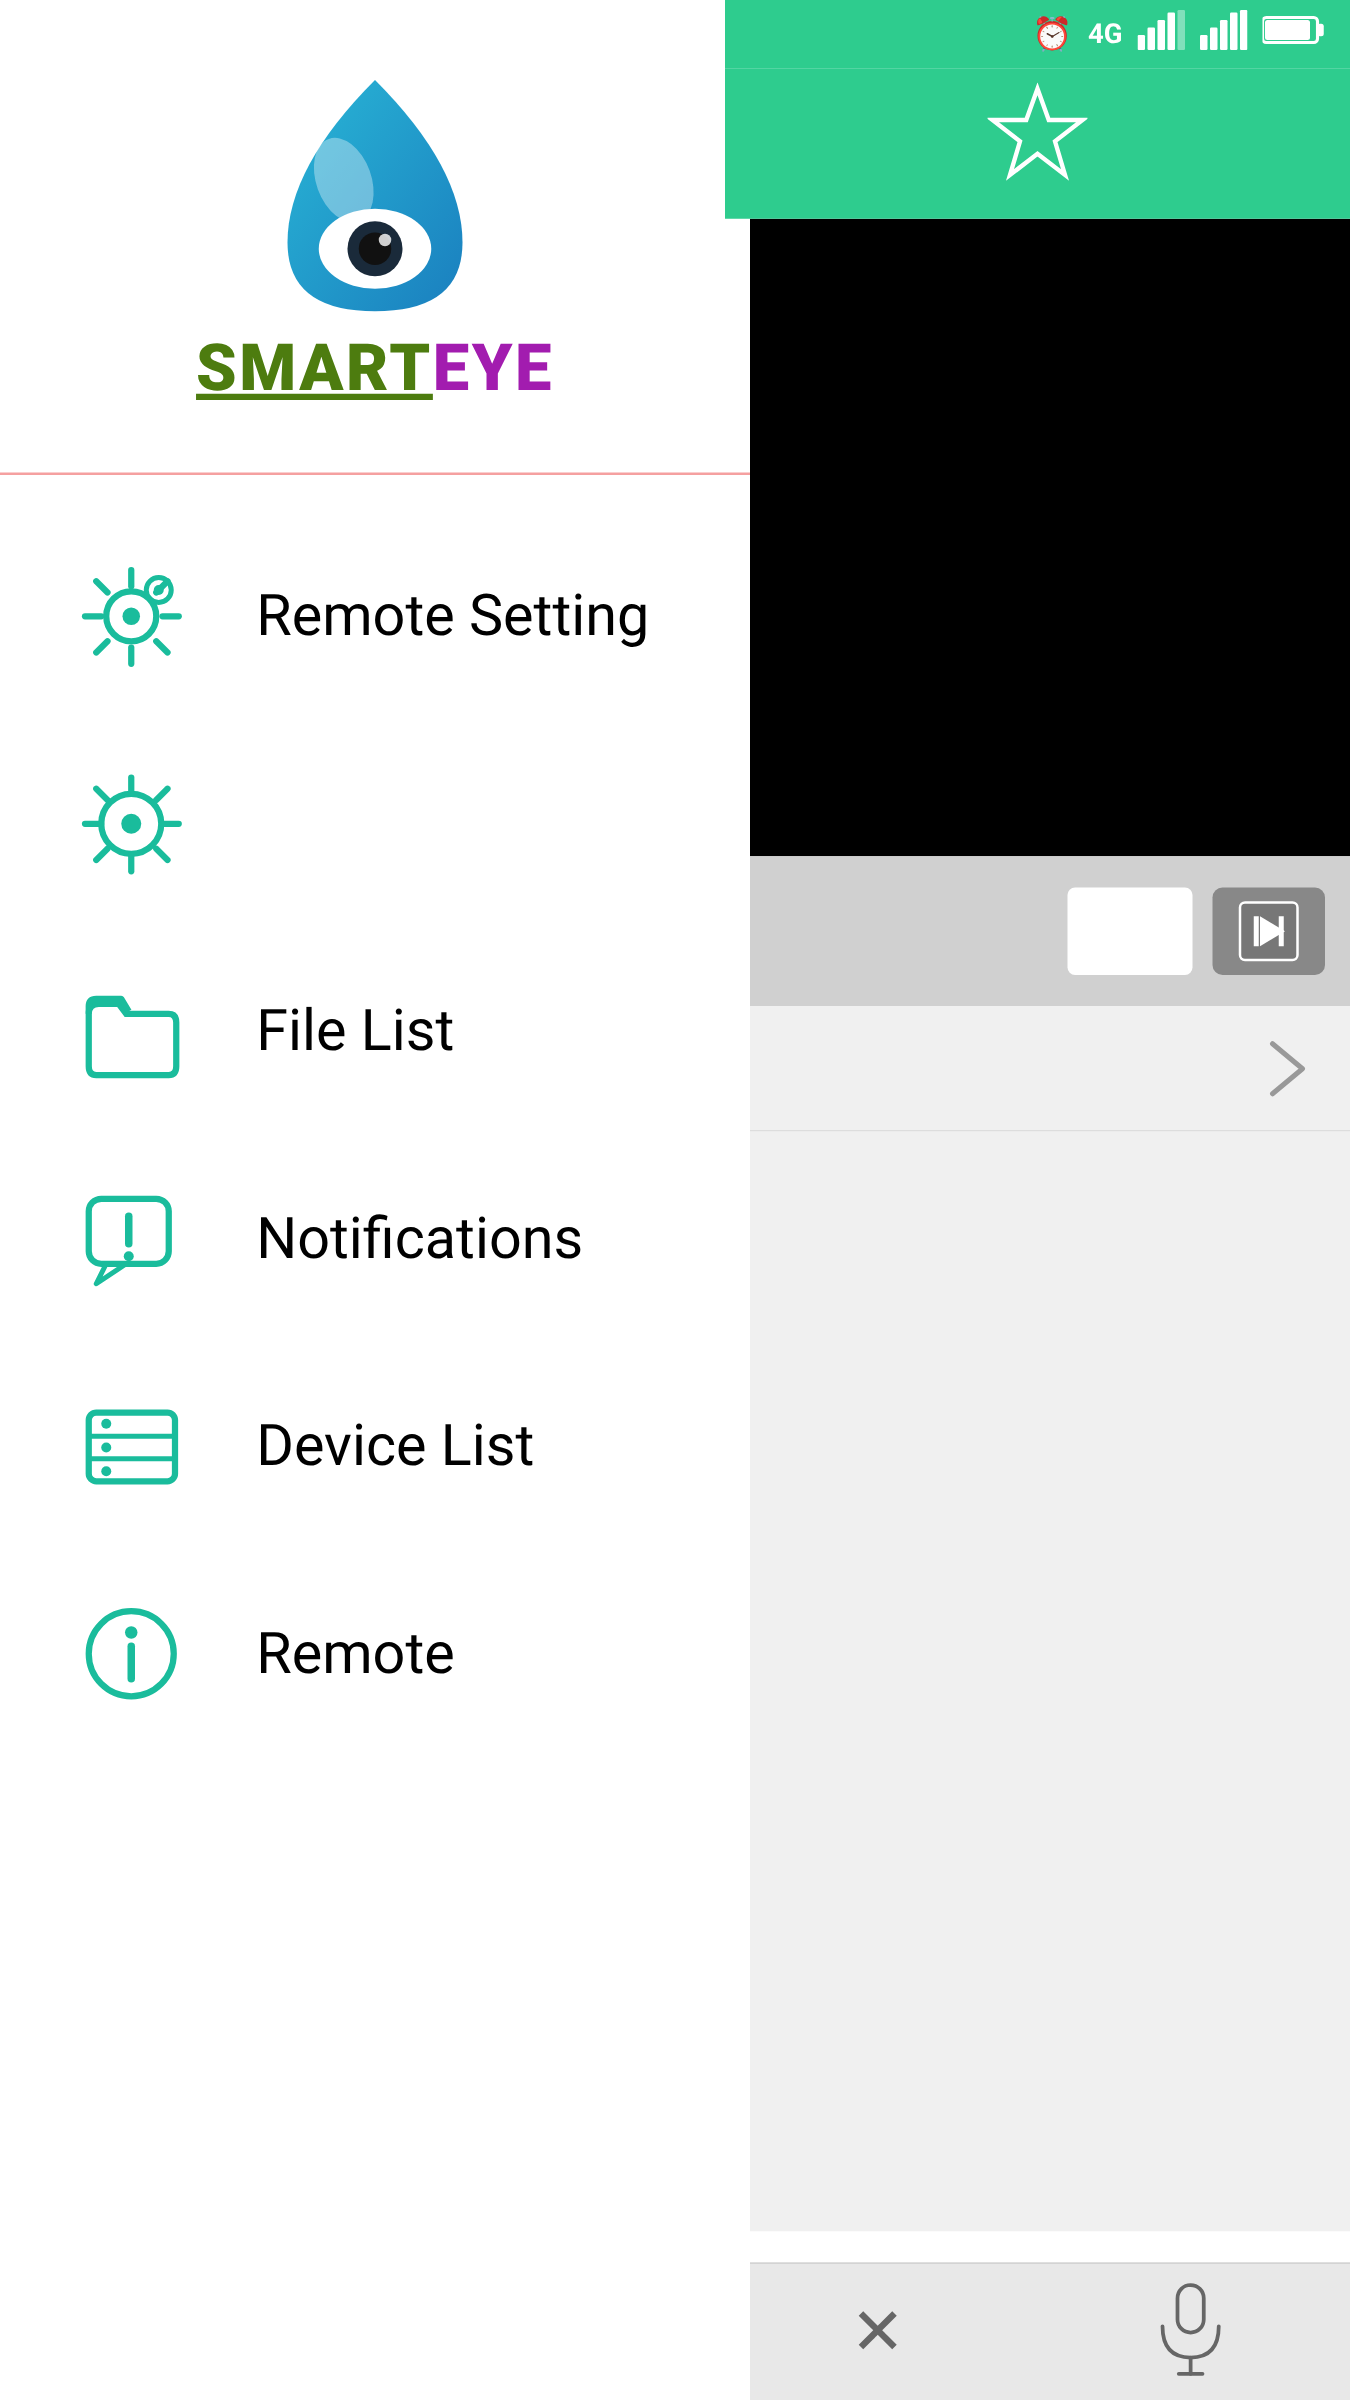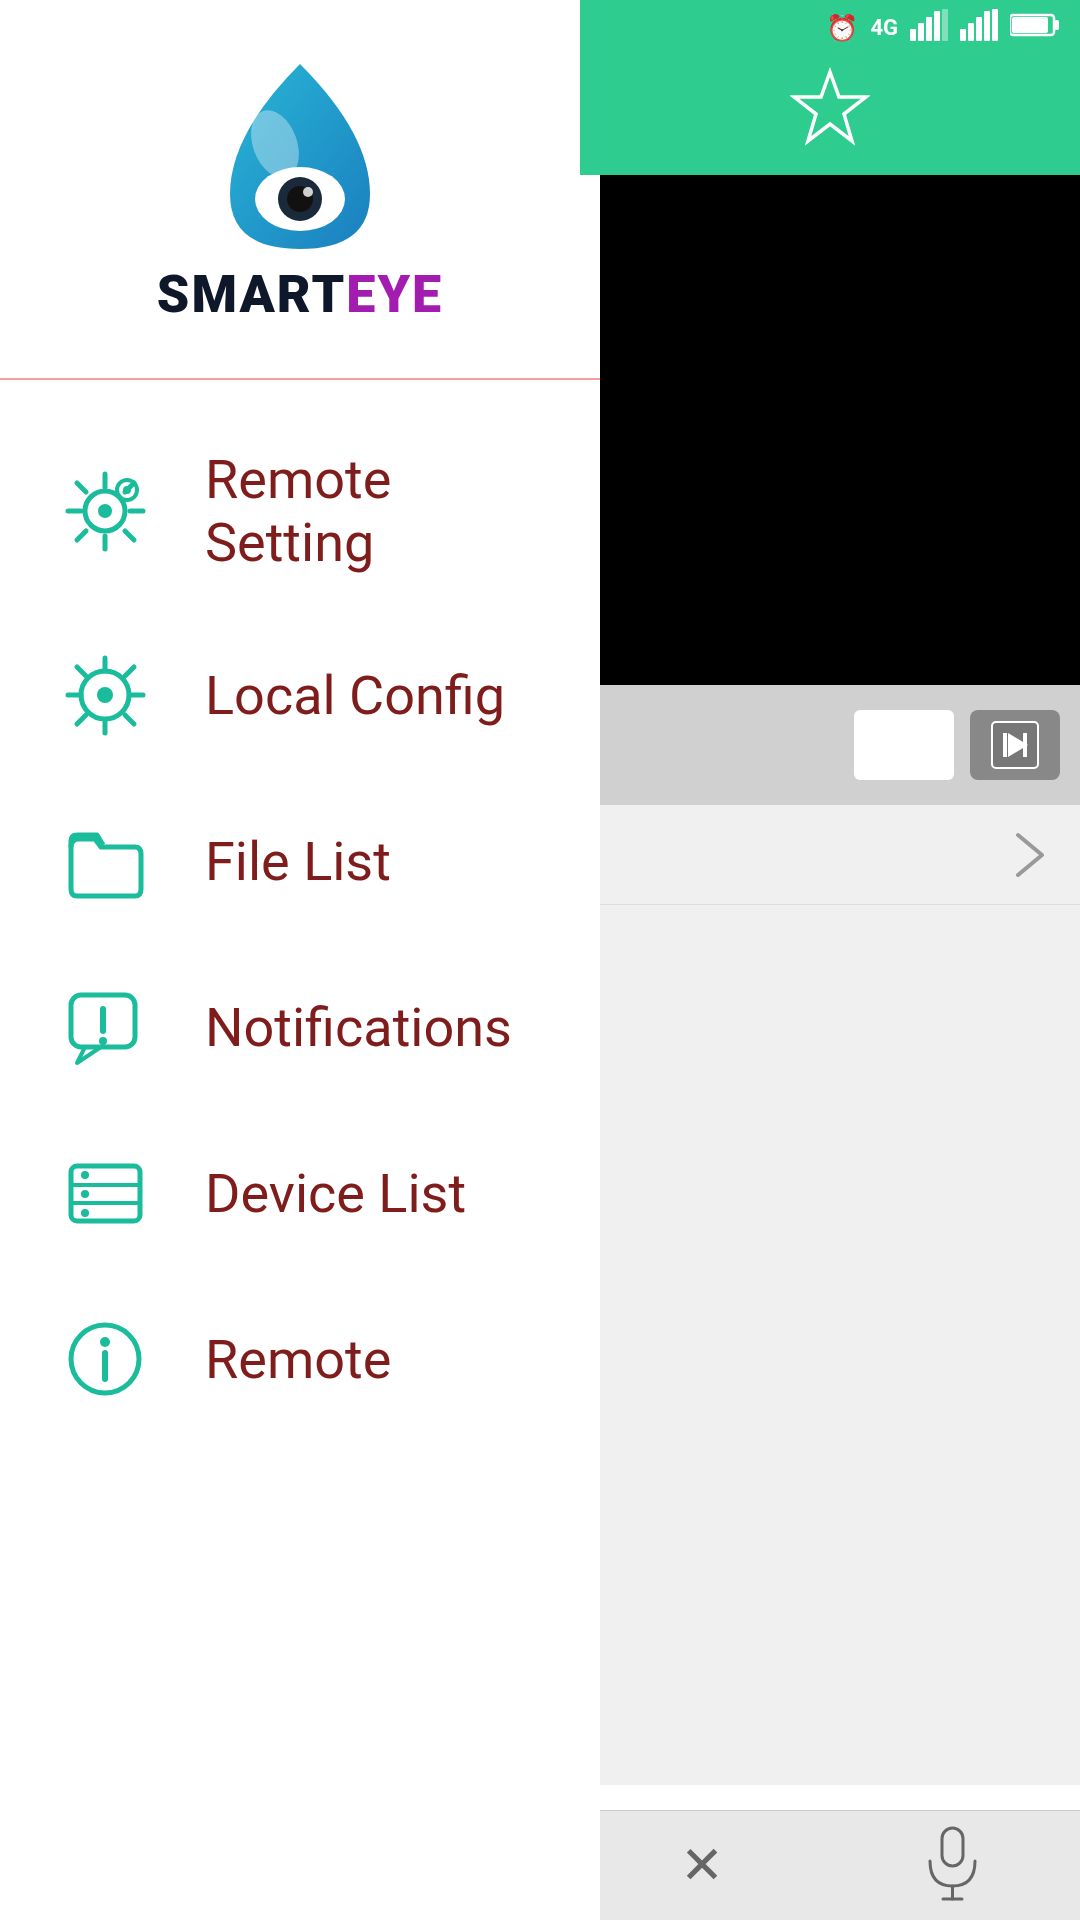--- a/index.html
+++ b/index.html
@@ -172,21 +172,22 @@
     }
 
     .logo-text {
       font-size: 52px;
       font-weight: 900;
       letter-spacing: 2px;
       margin-top: -10px;
     }
 
     .logo-text-smart {
-      color: #0f172a;
+      color: #4d7c0f;
+      text-decoration: underline;
     }
 
     .logo-text-eye {
       color: #a21caf;
     }
 
     
     .menu-list {
       padding: 30px 0;
       list-style: none;
@@ -203,22 +204,22 @@
     .menu-icon {
       width: 90px;
       height: 90px;
       display: flex;
       align-items: center;
       justify-content: center;
       flex-shrink: 0;
     }
 
     .menu-label {
-      font-size: 54px;
-      color: #7f1d1d;
+      font-size: 46px;
+      color: #000000;
       font-weight: 400;
     }
 
     
     .icon-svg {
       width: 85px;
       height: 85px;
     }
   </style>
 </head>
@@ -365,21 +366,20 @@
             <line x1="42" y1="67" x2="42" y2="80"></line>
             <line x1="5" y1="42" x2="18" y2="42"></line>
             <line x1="67" y1="42" x2="80" y2="42"></line>
             <line x1="14" y1="14" x2="23" y2="23"></line>
             <line x1="62" y1="62" x2="71" y2="71"></line>
             <line x1="71" y1="14" x2="62" y2="23"></line>
             <line x1="23" y1="62" x2="14" y2="71"></line>
           </g>
         </svg>
       </div>
-      <span class="menu-label">Local Config</span>
     </li>
 
     <li class="menu-item">
       <div class="menu-icon">
         <svg class="icon-svg" viewBox="0 0 85 85" fill="none">
 
           <path d="M8 28 Q8 20 16 20 L32 20 L38 28 L72 28 Q78 28 78 35 L78 70 Q78 77 72 77 L14 77 Q8 77 8 70 Z" stroke="#1abc9c" stroke-width="5" fill="none"></path>
 
           <path d="M8 28 L8 22 Q8 16 14 16 L34 16 L40 26" stroke="#1abc9c" stroke-width="5" fill="none" stroke-linejoin="round"></path>
         </svg>

